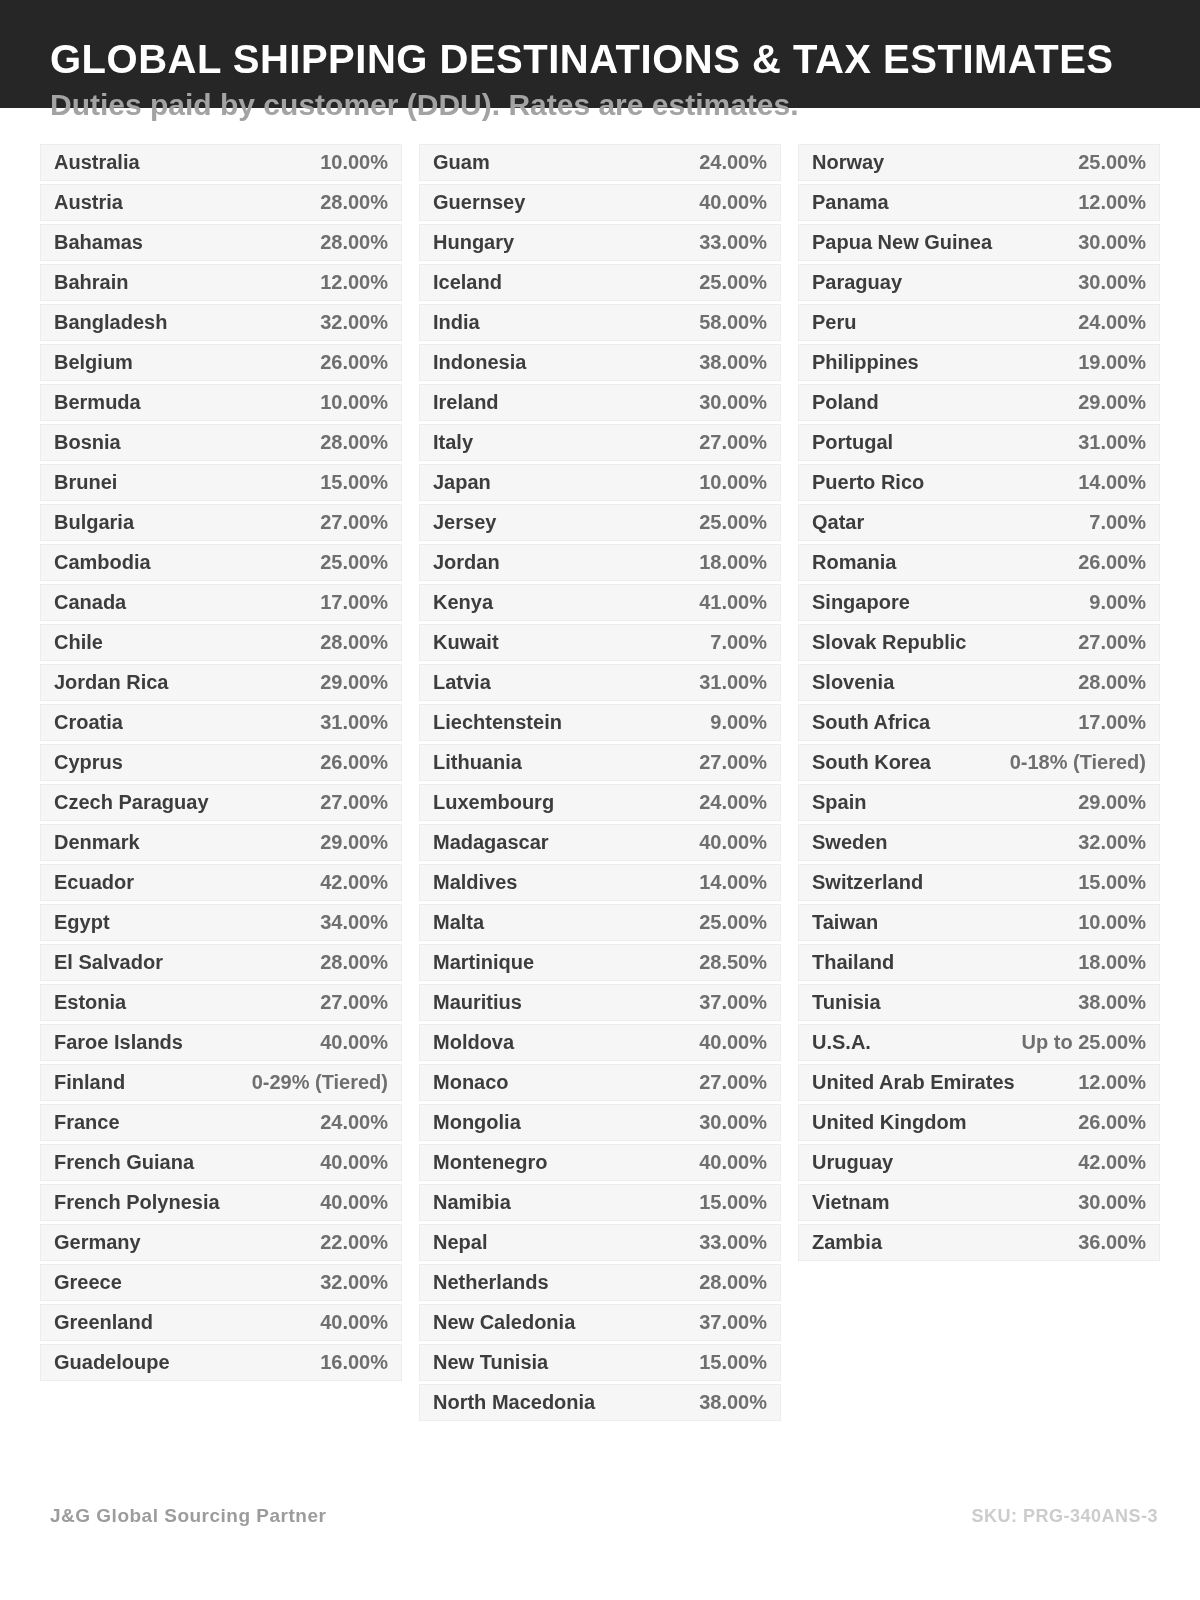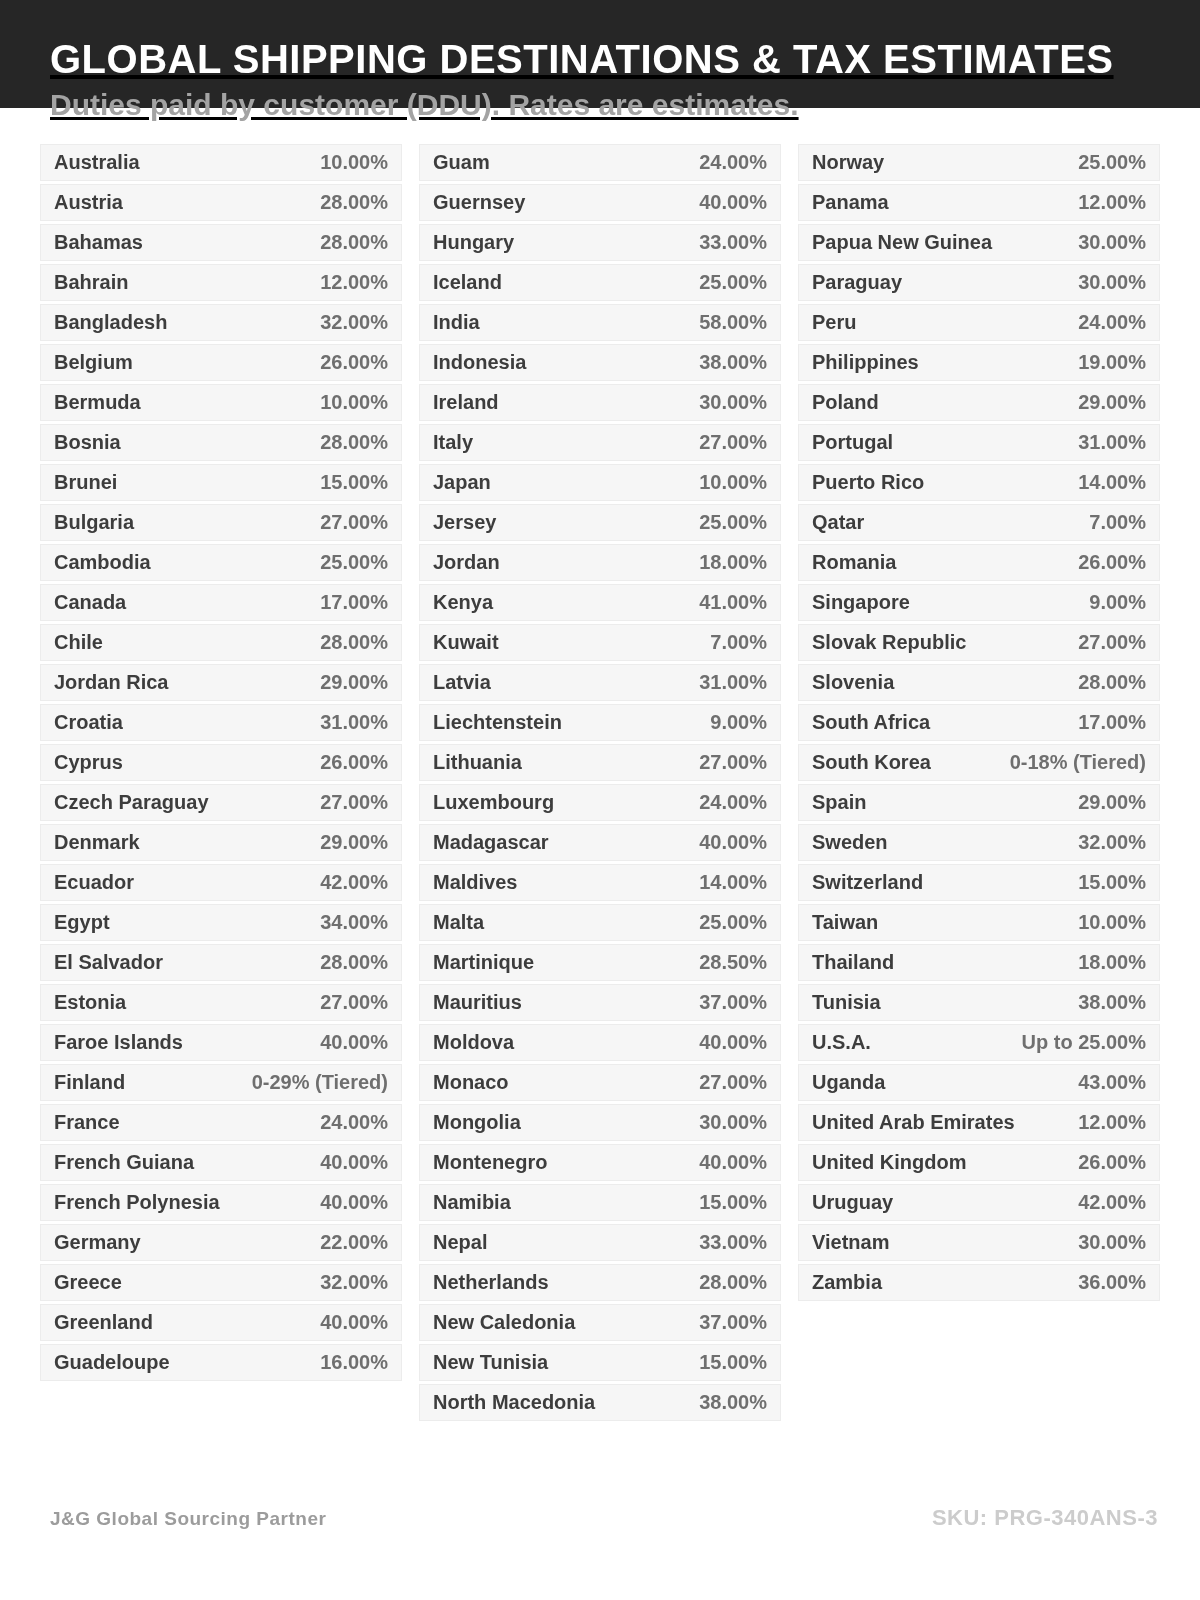--- a/index.html
+++ b/index.html
@@ -10,21 +10,20 @@
     background: #ffffff;
     font-family: "Liberation Sans", sans-serif;
     overflow: hidden;
     position: relative;
   }
   .header {
     background: #262626;
     height: 108px;
     box-sizing: border-box;
     padding: 38px 50px 0 50px;
-    text-decoration: underline;
   }
   .title {
     color: #ffffff;
     font-size: 40px;
     font-weight: bold;
     letter-spacing: 0.5px;
     line-height: 1.05;
     white-space: nowrap;
   }
   .subtitle {
@@ -78,21 +77,21 @@
     align-items: baseline;
   }
   .brand {
     color: #9c9c9c;
     font-size: 19px;
     font-weight: bold;
     letter-spacing: 0.5px;
   }
   .sku {
     color: #cccccc;
-    font-size: 22px;
+    font-size: 18px;
     font-weight: bold;
     letter-spacing: 0.5px;
   }
 </style>
 </head>
 <body>
 
 <div class="header">
   <div class="title">GLOBAL SHIPPING DESTINATIONS &amp; TAX ESTIMATES</div>
   <div class="subtitle">Duties paid by customer (DDU). Rates are estimates.</div>
@@ -442,24 +441,20 @@
       </div>
       <div class="row">
         <span class="country">Tunisia</span>
         <span class="rate">38.00%</span>
       </div>
       <div class="row">
         <span class="country">U.S.A.</span>
         <span class="rate">Up to 25.00%</span>
       </div>
       <div class="row">
-        <span class="country">Uganda</span>
-        <span class="rate">43.00%</span>
-      </div>
-      <div class="row">
         <span class="country">United Arab Emirates</span>
         <span class="rate">12.00%</span>
       </div>
       <div class="row">
         <span class="country">United Kingdom</span>
         <span class="rate">26.00%</span>
       </div>
       <div class="row">
         <span class="country">Uruguay</span>
         <span class="rate">42.00%</span>

